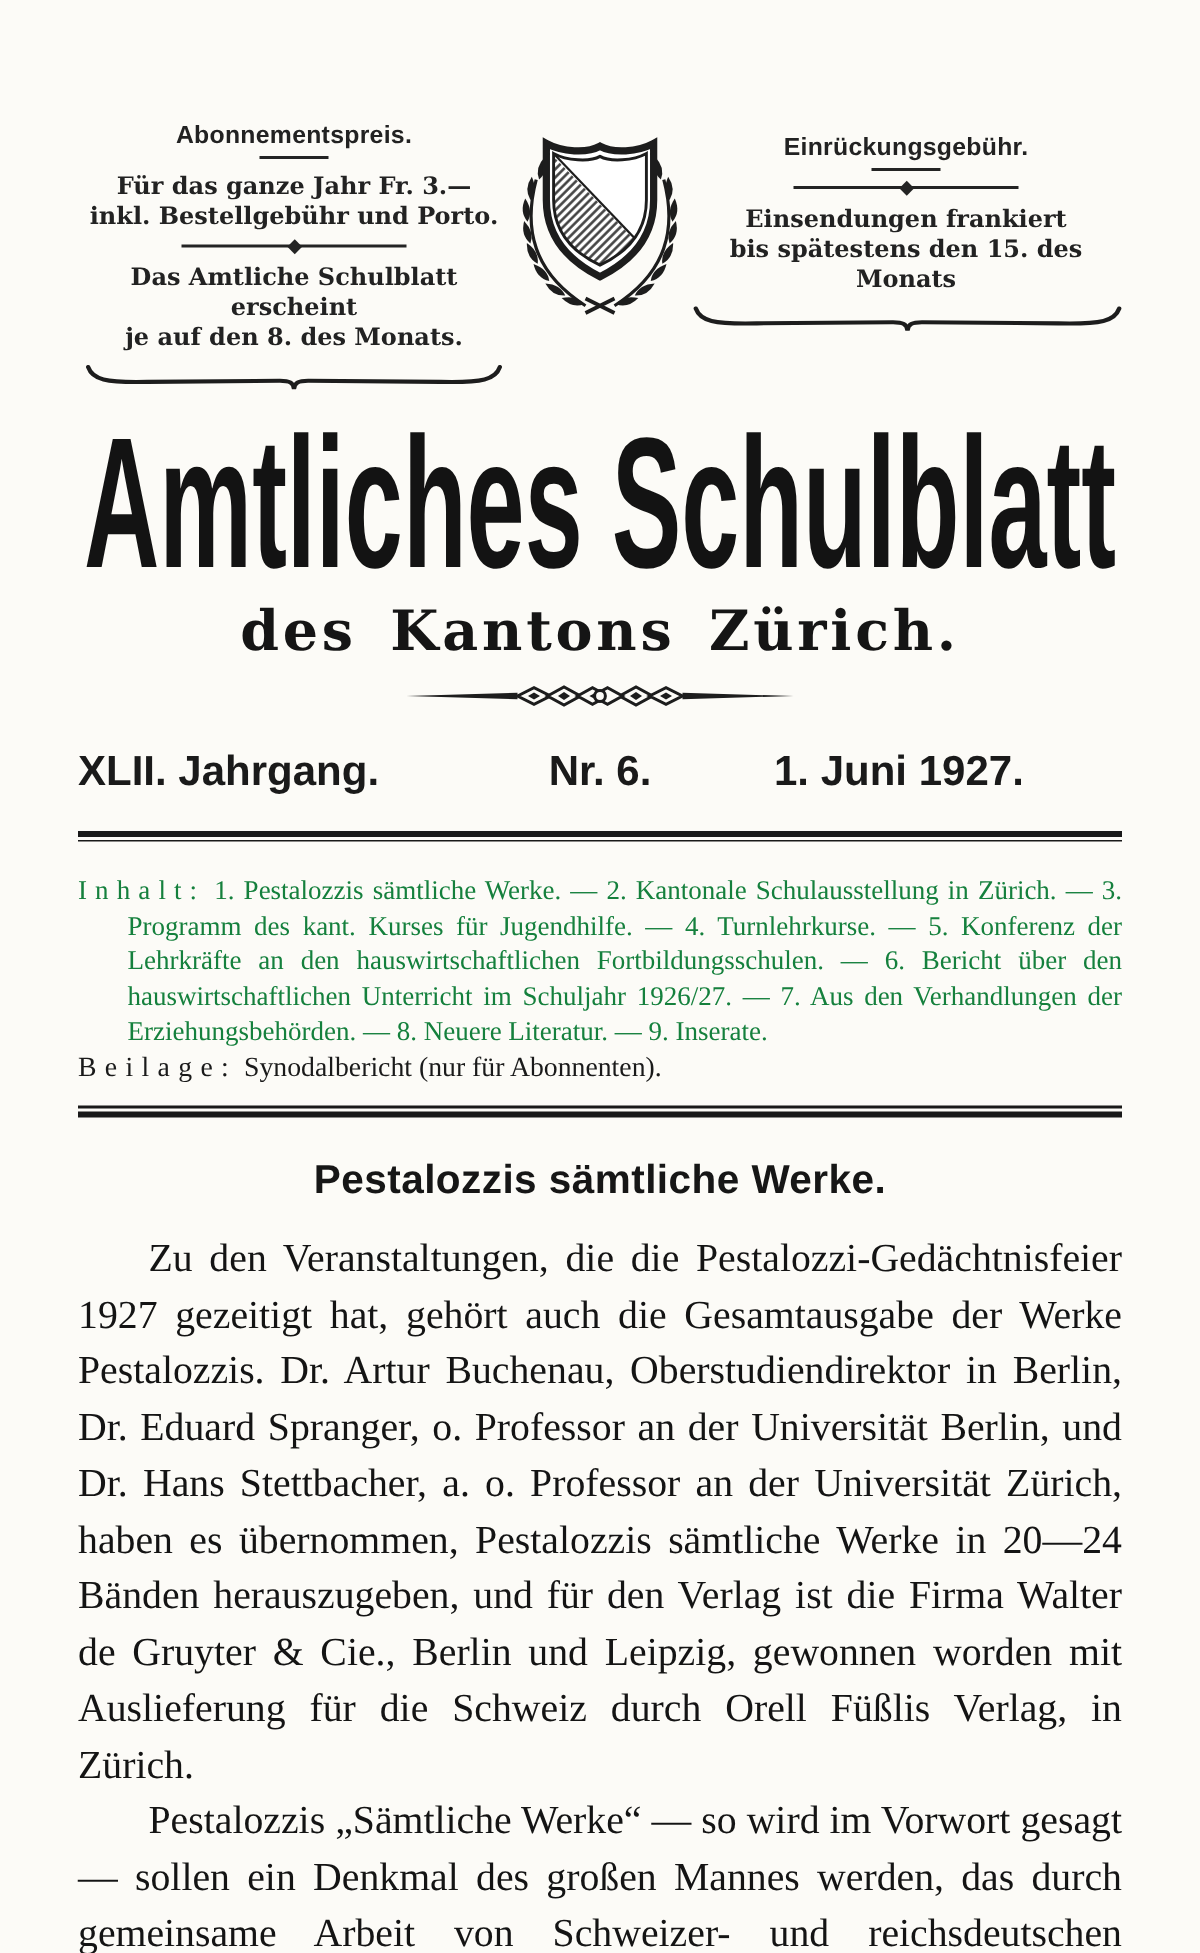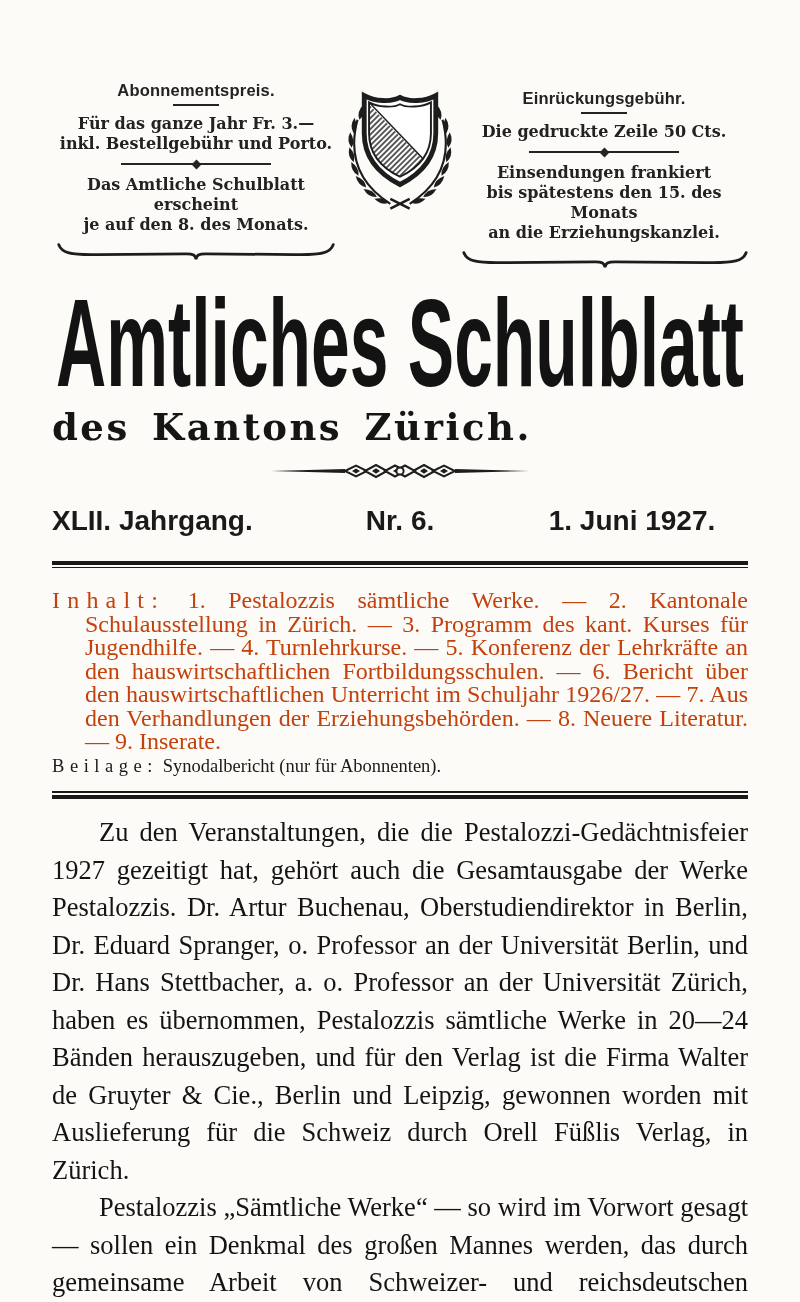--- a/index.html
+++ b/index.html
@@ -50,21 +50,21 @@
   .dr-diamond {
     width: 7px; height: 7px; background: #242424;
     transform: rotate(45deg); margin: 0 -1px;
   }
   .brace { display: block; margin: 6px auto 0; }
   .rc .mast-title { margin-top: 8px; }
 
   
   .title-wrap { text-align: center; margin-top: 12px; }
   .subtitle {
-    text-align: left;
+    text-align: center;
     font-family: "DejaVu Serif", serif;
     font-weight: bold;
     font-size: 37px;
     letter-spacing: 2.5px;
     word-spacing: 7px;
     margin-top: 2px;
     color: #151515;
   }
   .ornament { display: block; margin: 12px auto 0; }
 
@@ -72,35 +72,35 @@
   .issue-row {
     display: flex;
     margin-top: 24px;
     font-family: "Liberation Sans", sans-serif;
     font-weight: 700;
     font-size: 28px;
     color: #1a1a1a;
   }
   .issue-row .l { flex: 1; text-align: left; }
   .issue-row .c { flex: 1; text-align: center; }
-  .issue-row .r { flex: 1; text-align: center; }
+  .issue-row .r { flex: 1; text-align: left; }
 
   
   .rule-pair { margin-top: 24px; }
   .rp-thick { height: 4px;   background: #191919; }
   .rp-thin  { height: 1.3px; background: #191919; }
   .rp-gap   { height: 2.5px; }
 
   
   .inhalt {
     margin-top: 21px;
-    font-size: 24px;
+    font-size: 18px;
     line-height: 23.5px;
     text-align: justify;
-    color: #c2410c;
+    color: #15803d;
     padding-left: 33px;
     text-indent: -33px;
   }
   .beilage {
     font-size: 18.5px;
     line-height: 23.5px;
     color: #1a1a1a;
     margin-top: 1px;
   }
   .sperr { letter-spacing: .3em; }
@@ -197,29 +197,27 @@
           <polygon points="20,12 96,90 60,104 18,70 18,12" fill="url(#hatch)"></polygon>
           <line x1="27" y1="17" x2="93" y2="86" class="ink" stroke-width="1.5"></line>
         </g>
         <path d="M60,20 C67,24 83,23 92,18 L92,50 C92,72 79,86 60,95 C41,86 28,72 28,50 L28,18 C37,23 53,24 60,20 Z" fill="none" class="ink" stroke-width="2"></path>
       </svg>
     </div>
 
     <div class="mast-col rc">
       <div class="mast-title">Einrückungsgebühr.</div>
       <div class="mini-rule"></div>
-      <div>Die gedruckte Zeile 50 Cts.</div>
       <div class="diamond-rule">
         <span class="dr-line"></span>
           <span class="dr-diamond"></span>
           <span class="dr-line"></span>
       </div>
       <div>Einsendungen frankiert</div>
       <div>bis spätestens den 15. des Monats</div>
-      <div>an die Erziehungskanzlei.</div>
       <svg class="brace" width="290" height="22" viewBox="0 0 300 24" preserveAspectRatio="none">
         <path d="M4,4 C7,13 16,15.5 46,14.8 L140,14 C147,14 149.5,15.5 150,20 C150.5,15.5 153,14 160,14 L254,14.8 C284,15.5 293,13 296,4" fill="none" class="ink" stroke-width="3" stroke-linecap="round"></path>
       </svg>
     </div>
   </div>
 
   <div class="title-wrap">
     <svg width="696" height="116" viewBox="0 0 696 116">
       <text x="348" y="103" text-anchor="middle" textLength="688" lengthAdjust="spacingAndGlyphs" font-family="Liberation Sans, sans-serif" font-weight="bold" font-size="124" fill="#131313">Amtliches Schulblatt</text>
     </svg>
@@ -268,19 +266,20 @@
     <span> </span>
     <span>Synodalbericht (nur für Abonnenten).</span>
   </div>
 
   <div class="rule-pair bottom">
     <div class="rp-thin"></div>
     <div class="rp-gap"></div>
     <div class="rp-thick"></div>
   </div>
 
+  <h1 class="article-heading">Pestalozzis sämtliche Werke.</h1>
 
   <div class="body-text">
     <p>Zu den Veranstaltungen, die die Pestalozzi-Gedächtnisfeier 1927 gezeitigt hat, gehört auch die Gesamtausgabe der Werke Pestalozzis.  Dr. Artur Buchenau, Oberstudiendirektor in Berlin, Dr. Eduard Spranger, o. Professor an der Universität Berlin, und Dr. Hans Stettbacher, a. o. Professor an der Universität Zürich, haben es übernommen, Pestalozzis sämtliche Werke in 20—24 Bänden herauszugeben, und für den Verlag ist die Firma Walter de Gruyter &amp; Cie., Berlin und Leipzig, gewonnen worden mit Auslieferung für die Schweiz durch Orell Füßlis Verlag, in Zürich.</p>
     <p>Pestalozzis „Sämtliche Werke“ — so wird im Vorwort gesagt — sollen ein Denkmal des großen Mannes werden, das durch gemeinsame Arbeit von Schweizer- und reichsdeutschen Gelehrten errichtet wird.  Und in der Tat finden wir denn neben einer Reihe namhafter Pestalozziforscher Deutschlands auch unter den schweizerischen Mitarbeitern Namen, die für</p>
   </div>
 
 </div>
 
 </body></html>

